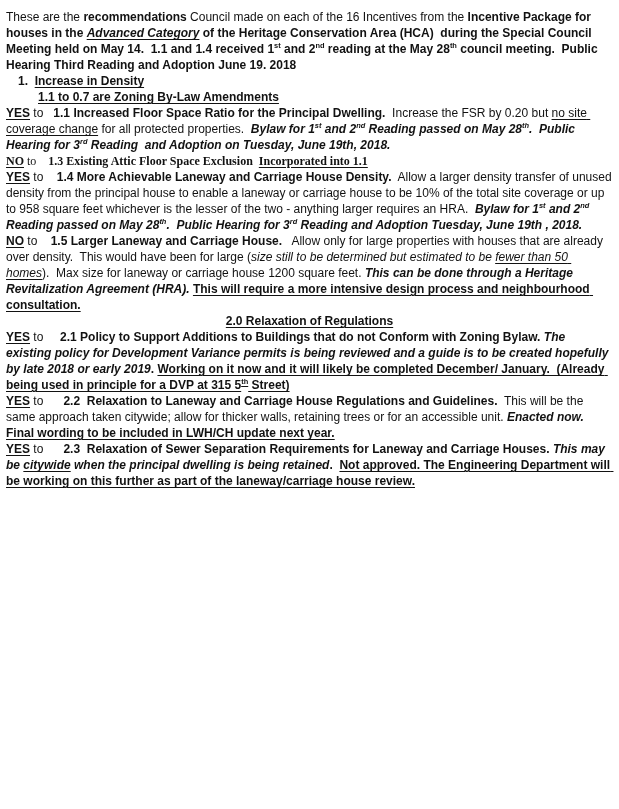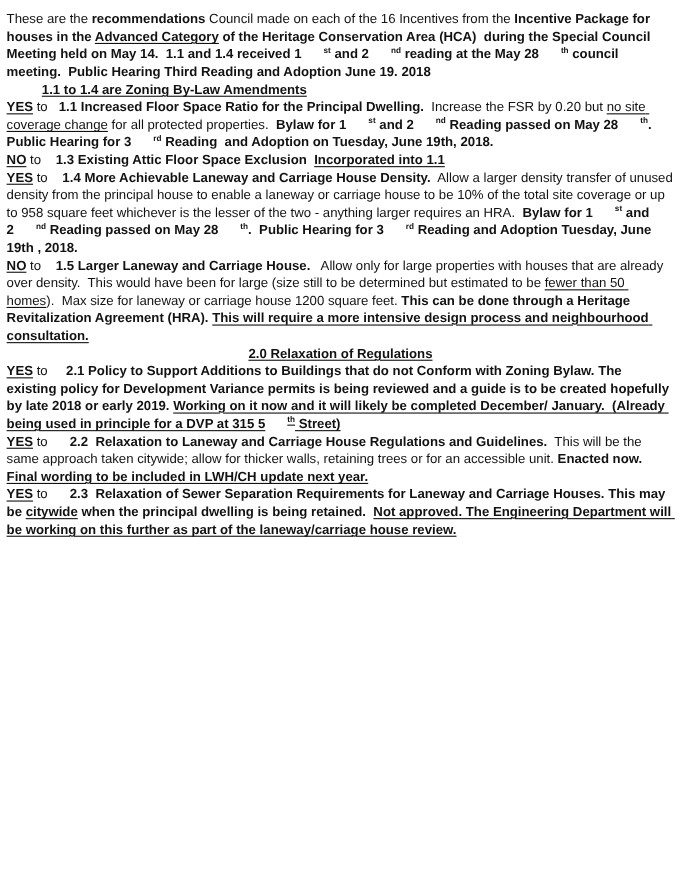--- a/index.html
+++ b/index.html
@@ -10,42 +10,43 @@
     -webkit-font-smoothing:antialiased;
   }
   .page{
     box-sizing:border-box;
     width:619px;min-height:809px;
     padding:9px 6px 0 6px;
     font-size:12px;line-height:16px;
   }
   .page p{margin:0;white-space:pre-wrap;}
   .b{font-weight:700;}
-  .i{}
+  .i{font-style:italic;}
   .u{text-decoration:underline;text-underline-offset:2px;text-decoration-thickness:1.3px;}
-  .sup{font-size:62%;vertical-align:super;line-height:0;margin-left:20px;}
+  .sup{font-size:62%;vertical-align:super;line-height:0;}
   
   [data-name="heading-section-1"]{margin-top:48px;padding-left:12px;}
   [data-name="heading-zoning-amendments"]{margin-top:12px;padding-left:32px;}
   [data-name="para-1-1"]{margin-top:16px;}
   [data-name="para-1-2"]{margin-top:16px;}
-  [data-name="para-1-3"]{margin-top:14px;}
+  [data-name="para-1-3"]{margin-top:14px;font-family:Liberation Serif, serif;}
   [data-name="para-1-4"]{margin-top:14px;}
   [data-name="para-1-5"]{margin-top:16px;}
   [data-name="heading-section-2"]{margin-top:78px;text-align:center;}
   [data-name="para-2-1"]{margin-top:14px;}
   [data-name="para-2-2"]{margin-top:16px;}
   [data-name="para-2-3"]{margin-top:20px;}
 </style>
 </head>
 <body>
 
 <div class="page" data-name="document-page">
   <p data-name="para-intro"><span class="" data-name="text-run">These are the </span><span class="b" data-name="text-run">recommendations</span><span class="" data-name="text-run"> Council made on each of the 16 Incentives from the </span><span class="b" data-name="text-run">Incentive Package for houses in the </span><span class="b i u" data-name="text-run">Advanced Category</span><span class="b" data-name="text-run"> of the Heritage Conservation Area (HCA)  during the Special Council Meeting held on May 14.  1.1 and 1.4 received 1</span><span class="b sup" data-name="text-run">st</span><span class="b" data-name="text-run"> and 2</span><span class="b sup" data-name="text-run">nd</span><span class="b" data-name="text-run"> reading at the May 28</span><span class="b sup" data-name="text-run">th</span><span class="b" data-name="text-run"> council meeting.  Public Hearing Third Reading and Adoption June 19. 2018</span></p>
-  <p data-name="heading-zoning-amendments"><span class="b u" data-name="text-run">1.1 to 1.4 are Zoning By-Law Amendments</span></p>
+  <p data-name="heading-section-1"><span class="b" data-name="text-run">1.  </span><span class="b u" data-name="text-run">Increase in Density</span></p>
+  <p data-name="heading-zoning-amendments"><span class="b u" data-name="text-run">1.1 to 0.7 are Zoning By-Law Amendments</span></p>
   <p data-name="para-1-1"><span class="b u" data-name="text-run">YES</span><span class="" data-name="text-run"> to   </span><span class="b" data-name="text-run">1.1 Increased Floor Space Ratio for the Principal Dwelling.</span><span class="" data-name="text-run">  Increase the FSR by 0.20 but </span><span class="u" data-name="text-run">no site coverage change</span><span class="" data-name="text-run"> for all protected properties.  </span><span class="b i" data-name="text-run">Bylaw for 1</span><span class="b i sup" data-name="text-run">st</span><span class="b i" data-name="text-run"> and 2</span><span class="b i sup" data-name="text-run">nd</span><span class="b i" data-name="text-run"> Reading passed on May 28</span><span class="b i sup" data-name="text-run">th</span><span class="b i" data-name="text-run">.  Public Hearing for 3</span><span class="b i sup" data-name="text-run">rd</span><span class="b i" data-name="text-run"> Reading  and Adoption on Tuesday, June 19th, 2018.</span></p>
   <p data-name="para-1-3"><span class="b u" data-name="text-run">NO</span><span class="" data-name="text-run"> to    </span><span class="b" data-name="text-run">1.3 Existing Attic Floor Space Exclusion  </span><span class="b u" data-name="text-run">Incorporated into 1.1</span></p>
   <p data-name="para-1-4"><span class="b u" data-name="text-run">YES</span><span class="" data-name="text-run"> to    </span><span class="b" data-name="text-run">1.4 More Achievable Laneway and Carriage House Density.</span><span class="" data-name="text-run">  Allow a larger density transfer of unused density from the principal house to enable a laneway or carriage house to be 10% of the total site coverage or up to 958 square feet whichever is the lesser of the two - anything larger requires an HRA.  </span><span class="b i" data-name="text-run">Bylaw for 1</span><span class="b i sup" data-name="text-run">st</span><span class="b i" data-name="text-run"> and 2</span><span class="b i sup" data-name="text-run">nd</span><span class="b i" data-name="text-run"> Reading passed on May 28</span><span class="b i sup" data-name="text-run">th</span><span class="b i" data-name="text-run">.  Public Hearing for 3</span><span class="b i sup" data-name="text-run">rd</span><span class="b i" data-name="text-run"> Reading and Adoption Tuesday, June 19th , 2018.</span></p>
   <p data-name="para-1-5"><span class="b u" data-name="text-run">NO</span><span class="" data-name="text-run"> to    </span><span class="b" data-name="text-run">1.5 Larger Laneway and Carriage House.</span><span class="" data-name="text-run">   Allow only for large properties with houses that are already over density.  This would have been for large (</span><span class="i" data-name="text-run">size still to be determined but estimated to be </span><span class="i u" data-name="text-run">fewer than 50 homes</span><span class="" data-name="text-run">).  Max size for laneway or carriage house 1200 square feet. </span><span class="b i" data-name="text-run">This can be done through a Heritage Revitalization Agreement (HRA).</span><span class="" data-name="text-run"> </span><span class="b u" data-name="text-run">This will require a more intensive design process and neighbourhood consultation.</span></p>
   <p data-name="heading-section-2"><span class="b u" data-name="text-run">2.0 Relaxation of Regulations</span></p>
   <p data-name="para-2-1"><span class="b u" data-name="text-run">YES</span><span class="" data-name="text-run"> to     </span><span class="b" data-name="text-run">2.1 Policy to Support Additions to Buildings that do not Conform with Zoning Bylaw.</span><span class="b" data-name="text-run"> </span><span class="b i" data-name="text-run">The existing policy for Development Variance permits is being reviewed and a guide is to be created hopefully by late 2018 or early 2019</span><span class="b" data-name="text-run">. </span><span class="b u" data-name="text-run">Working on it now and it will likely be completed December/ January.  (Already being used in principle for a DVP at 315 5</span><span class="b u sup" data-name="text-run">th</span><span class="b u" data-name="text-run"> Street)</span></p>
   <p data-name="para-2-2"><span class="b u" data-name="text-run">YES</span><span class="" data-name="text-run"> to      </span><span class="b" data-name="text-run">2.2  Relaxation to Laneway and Carriage House Regulations and Guidelines.</span><span class="" data-name="text-run">  This will be the same approach taken citywide; allow for thicker walls, retaining trees or for an accessible unit. </span><span class="b i" data-name="text-run">Enacted now.</span><span class="" data-name="text-run">  </span><span class="b u" data-name="text-run">Final wording to be included in LWH/CH update next year.</span></p>
   <p data-name="para-2-3"><span class="b u" data-name="text-run">YES</span><span class="" data-name="text-run"> to      </span><span class="b" data-name="text-run">2.3  Relaxation of Sewer Separation Requirements for Laneway and Carriage Houses.</span><span class="b" data-name="text-run"> </span><span class="b i" data-name="text-run">This may be </span><span class="b i u" data-name="text-run">citywide</span><span class="b i" data-name="text-run"> when the principal dwelling is being retained</span><span class="b" data-name="text-run">.  </span><span class="b u" data-name="text-run">Not approved. The Engineering Department will be working on this further as part of the laneway/carriage house review.</span></p>
 </div>
 

